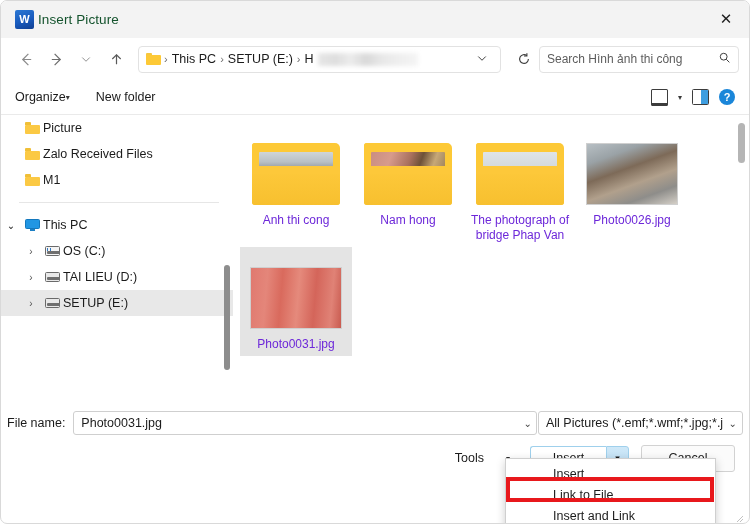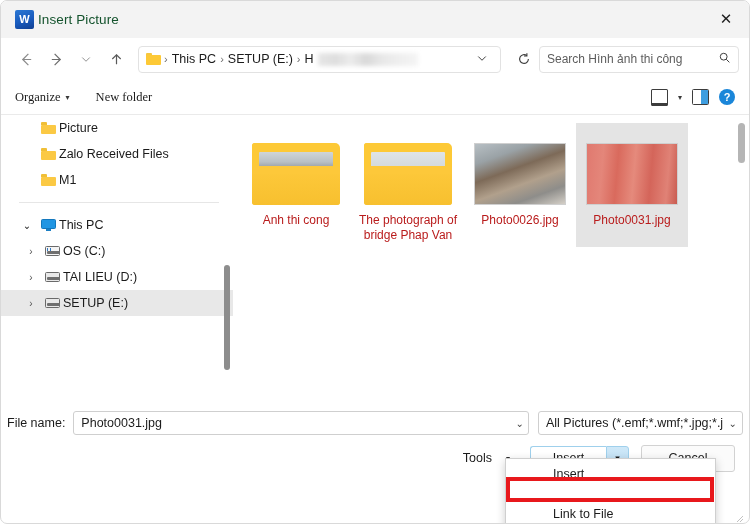--- a/index.html
+++ b/index.html
@@ -86,41 +86,41 @@
     display:flex;align-items:center;padding:0 7px;box-sizing:border-box;
   }
   .searchbox .ph{flex:1;color:#5d5d5d;font-size:12px;white-space:nowrap;overflow:hidden;}
   .searchbox .mag{color:#3a3a3a;font-size:13px;}
 
   
   .cmdbar{
     height:34px;display:flex;align-items:center;background:#fff;padding:0 14px;
     box-sizing:border-box;
   }
-  .cmd{font-size:12.5px;color:#1b1b1b;margin-right:26px;display:flex;align-items:center;gap:5px;font-family:Liberation Serif, serif;}
+  .cmd{font-size:12.5px;color:#1b1b1b;margin-right:26px;display:flex;align-items:center;}
   .cmd .caret{font-size:8px;color:#3a3a3a;}
   .cmd-right{margin-left:auto;display:flex;align-items:center;gap:10px;}
   .view-icon{width:15px;height:13px;border:1.6px solid #3c3c3c;border-radius:1.5px;border-bottom-width:3px;}
   .pane-icon{width:15px;height:14px;border:1.6px solid #3c3c3c;border-radius:1.5px;display:flex;}
   .pane-icon .l{flex:1.1;}
   .pane-icon .r{flex:1;background:#3e9ee0;}
   .help-icon{
     width:16px;height:16px;border-radius:50%;background:#1a86d9;color:#fff;
     font-size:11px;display:flex;align-items:center;justify-content:center;font-weight:bold;
   }
 
   
   .split{display:flex;height:287px;border-top:1px solid #eaeaea;}
 
   .sidebar{
     width:232px;position:relative;background:#fff;overflow:hidden;
     border-right:1px solid #ffffff;
   }
   .sb-item{
-    height:26px;display:flex;align-items:center;padding-left:16px;box-sizing:border-box;
+    height:26px;display:flex;align-items:center;padding-left:0;box-sizing:border-box;
     font-size:12.5px;color:#1b1b1b;white-space:nowrap;
   }
   .sb-item.sel{background:#e8e8e8;}
   .sb-chev{width:20px;text-align:center;color:#565656;font-size:10px;flex:0 0 auto;}
   .sb-chev.open{color:#1b1b1b;}
   .ic{width:22px;flex:0 0 auto;display:flex;align-items:center;justify-content:center;}
   .folder-ic{width:15px;height:12px;position:relative;}
   .folder-ic .tab{position:absolute;left:0;top:0;width:6px;height:3px;background:#f0bf37;border-radius:1px 1px 0 0;}
   .folder-ic .body{position:absolute;left:0;top:2.5px;width:15px;height:9.5px;background:#fbc944;border-radius:1px;}
   .pc-ic{width:15px;height:12px;position:relative;}
@@ -169,21 +169,21 @@
     border-radius:0 0 3px 3px;
   }
   .folder-thumb .front:before{
     content:"";position:absolute;left:0;top:-5px;width:88px;height:8px;
     background:#fdc83a;border-radius:6px 2px 0 0;
   }
   .img-thumb{
     width:92px;height:62px;border:1px solid #cfcfcf;box-sizing:border-box;overflow:hidden;
   }
   .cap{
-    margin-top:8px;width:104px;text-align:center;font-size:12px;line-height:15px;color:#b91c1c;
+    margin-top:8px;width:104px;text-align:center;font-size:12px;line-height:15px;color:#6d28d9;
     word-wrap:break-word;
   }
 
   
   .ph-a{width:100%;height:100%;background:
      linear-gradient(180deg,#cfd5d8 0%,#b9c0c4 30%,#8a9095 55%,#6f7478 75%,#9aa0a2 100%);}
   .ph-a:after{content:"";display:block;position:relative;top:-60%;left:28%;width:10px;height:10px;border-radius:50%;background:#2b2b2b;}
   .ph-b{width:100%;height:100%;background:
      linear-gradient(110deg,#c98e82 0%,#d79b8c 25%,#a9715f 48%,#6e5238 62%,#c7a877 78%,#8e7352 100%);}
   .ph-c{width:100%;height:100%;background:
@@ -209,31 +209,31 @@
     display:flex;align-items:center;padding:0 6px;height:28px;
   }
   .fn-label{font-size:12.5px;color:#1b1b1b;margin-right:8px;}
   .fn-input{
     flex:1;height:24px;border:1px solid #cfcfcf;border-radius:3px;background:#fff;
     display:flex;align-items:center;padding:0 4px 0 7px;box-sizing:border-box;
     font-size:12.5px;color:#1b1b1b;
   }
   .fn-input .chev{margin-left:auto;color:#444;font-size:10px;padding-left:6px;}
   .filter-sel{
-    width:205px;height:24px;margin-left:9px;border:1px solid #cfcfcf;border-radius:3px;background:#fff;
+    width:205px;height:24px;margin-left:1px;border:1px solid #cfcfcf;border-radius:3px;background:#fff;
     display:flex;align-items:center;padding:0 5px 0 7px;box-sizing:border-box;
     font-size:12.5px;color:#1b1b1b;white-space:nowrap;overflow:hidden;justify-content:space-between;
   }
   .filter-sel .chev{margin-left:auto;color:#444;font-size:10px;padding-left:4px;}
 
   .action-row{
     display:flex;align-items:center;justify-content:flex-end;padding:6px 14px 0 14px;height:30px;
   }
   .tools-btn{
-    display:flex;align-items:center;gap:14px;font-size:12.5px;color:#1b1b1b;margin-right:14px;
+    display:flex;align-items:center;gap:22px;font-size:12.5px;color:#1b1b1b;margin-right:14px;
     padding:4px 6px;
   }
   .tools-btn .caret{font-size:8px;color:#2d2d2d;}
   .split-btn{display:flex;height:25px;}
   .split-main{
     width:75px;border:1px solid #9fd0ec;border-right:none;border-radius:3px 0 0 3px;background:#fff;
     display:flex;align-items:center;justify-content:center;font-size:12.5px;color:#1b1b1b;
   }
   .split-arrow{
     width:21px;border:1px solid #9fd0ec;border-radius:0 3px 3px 0;
@@ -253,21 +253,20 @@
     position:absolute;left:504px;top:457px;width:211px;
     background:#fff;border:1px solid #cfcfcf;box-shadow:0 3px 9px rgba(0,0,0,.20);
     padding:4px 0 5px 0;box-sizing:border-box;z-index:40;
   }
   .menu-item{
     height:21px;display:flex;align-items:center;padding-left:47px;box-sizing:border-box;
     font-size:12.5px;color:#1b1b1b;
   }
   .menu-item.hl{
     position:relative;
-    margin-top:19px;
   }
   .menu-hl-box{
     position:absolute;left:505px;top:476px;width:208px;height:25px;
     border:4px solid #e8181c;box-sizing:border-box;z-index:50;pointer-events:none;
   }
 </style>
 </head>
 <body>
 
 <div class="window">
@@ -451,20 +450,33 @@
                 <div class="backtab"></div>
               <div class="pic">
                   <div class="ph-a"></div>
                 </div>
               <div class="front"></div>
             </div>
           </div>
           <div class="cap">Anh thi cong</div>
         </div>
 
+        <div class="tile">
+          <div class="thumb-wrap">
+            <div class="folder-thumb">
+              <div class="back"></div>
+                <div class="backtab"></div>
+              <div class="pic">
+                  <div class="ph-b"></div>
+                </div>
+              <div class="front"></div>
+            </div>
+          </div>
+          <div class="cap">Nam hong</div>
+        </div>
 
         <div class="tile">
           <div class="thumb-wrap">
             <div class="folder-thumb">
               <div class="back"></div>
                 <div class="backtab"></div>
               <div class="pic">
                   <div class="ph-c"></div>
                 </div>
               <div class="front"></div>

